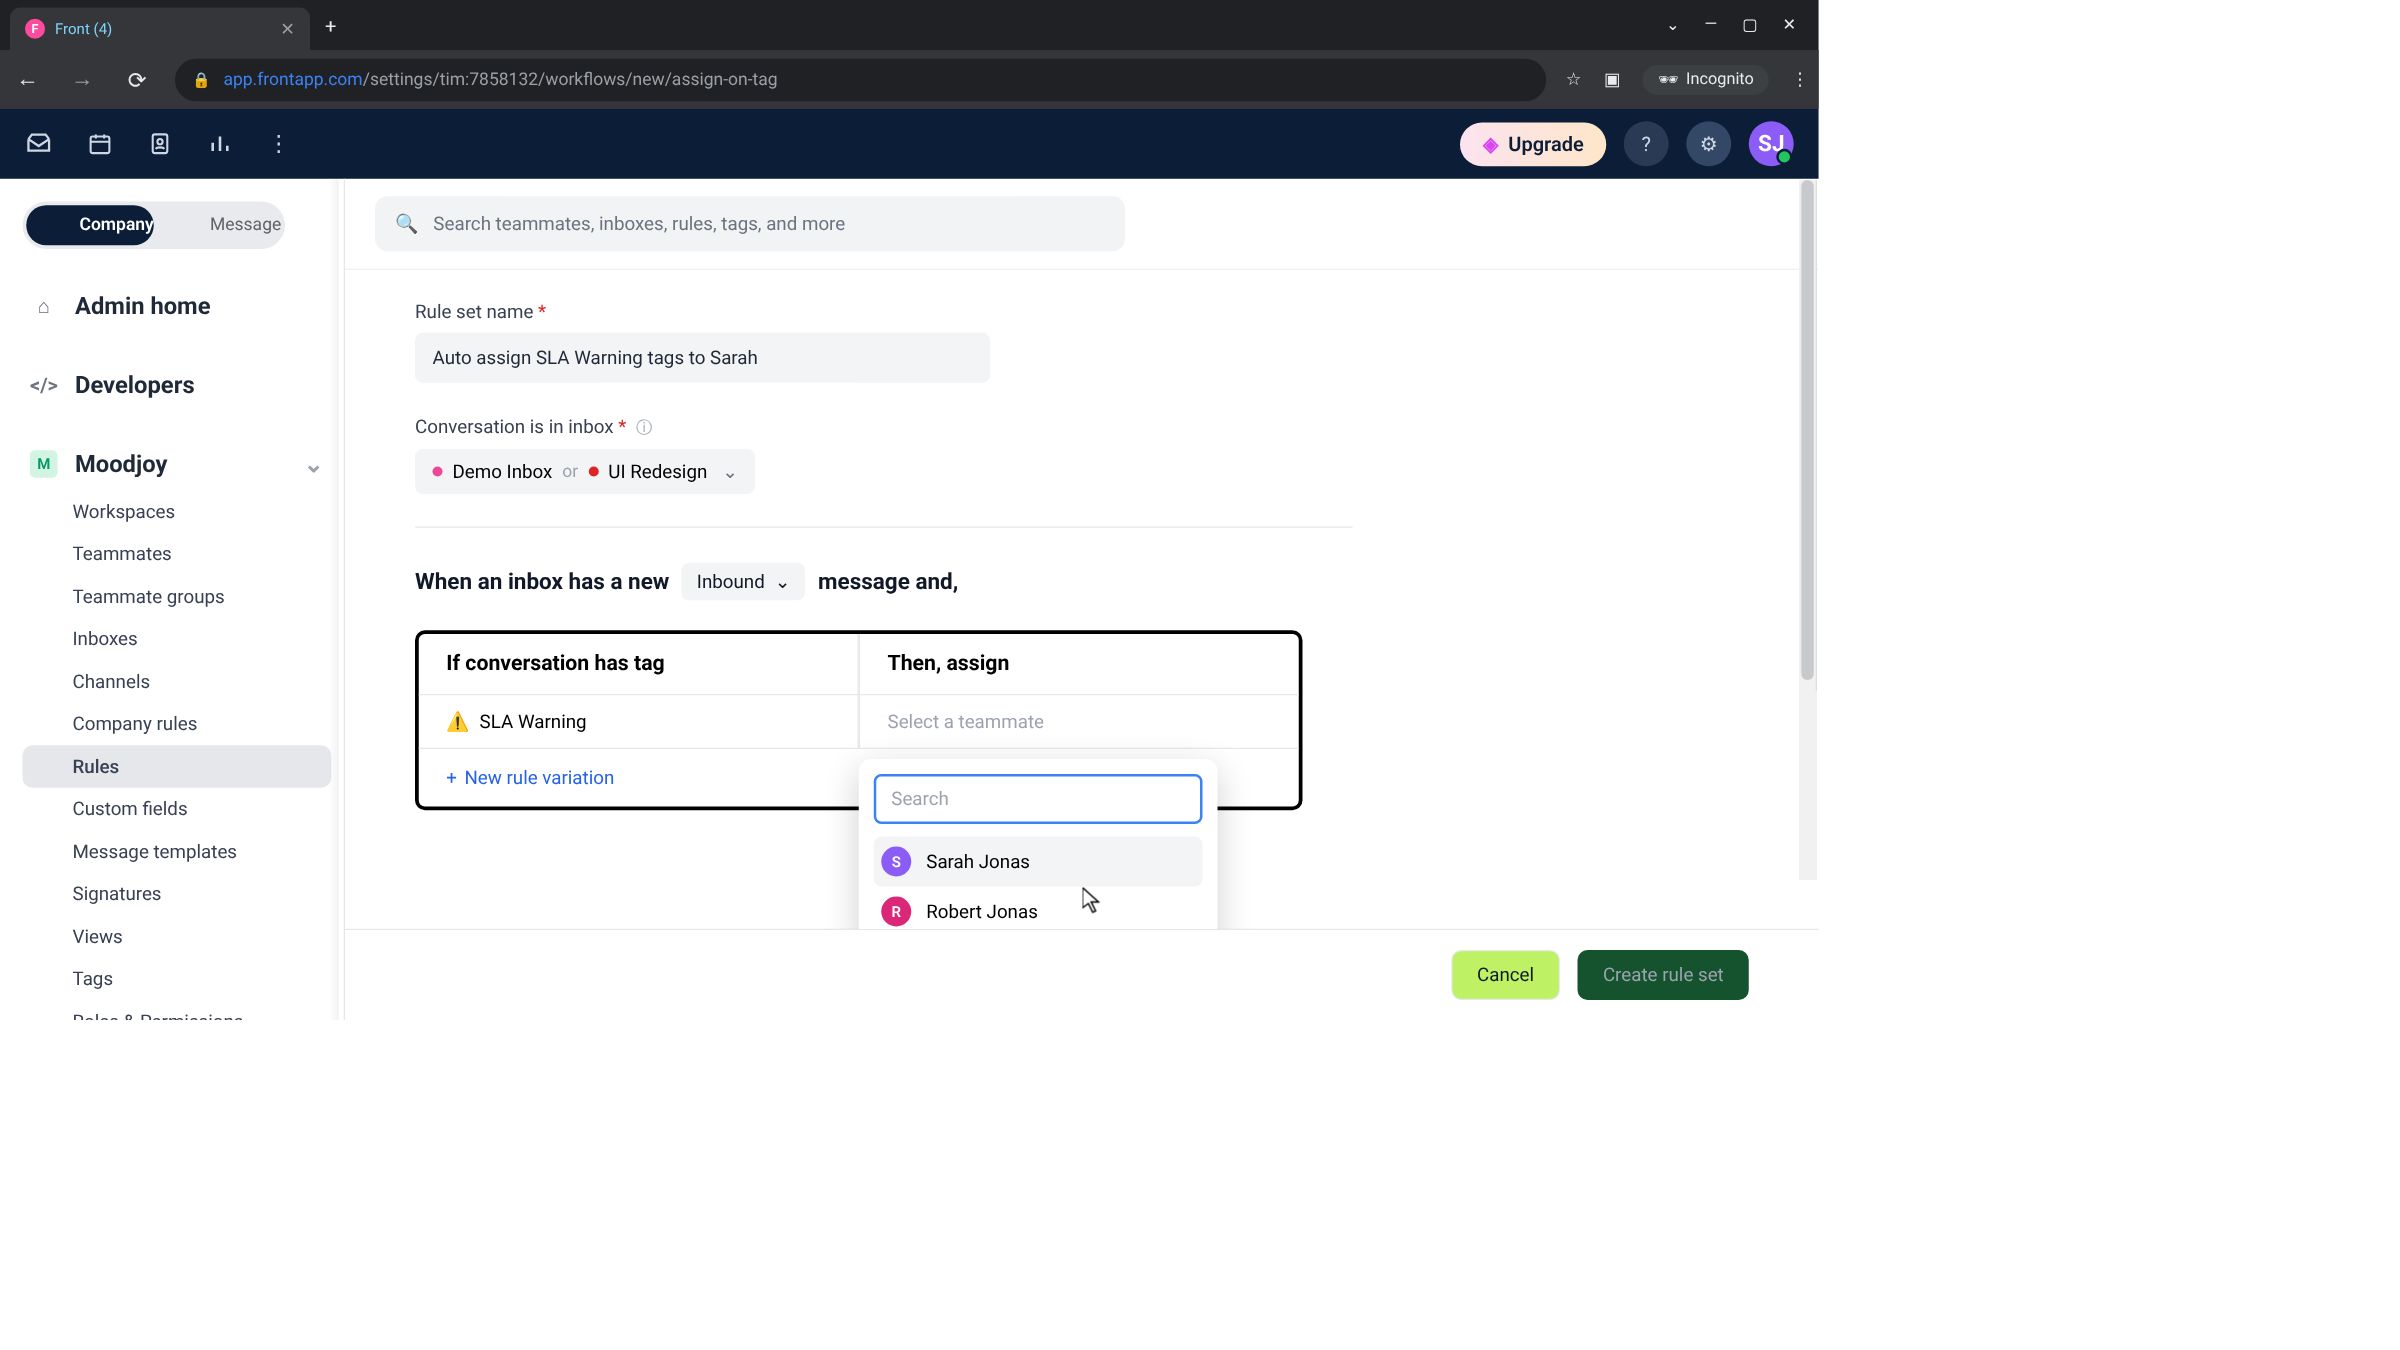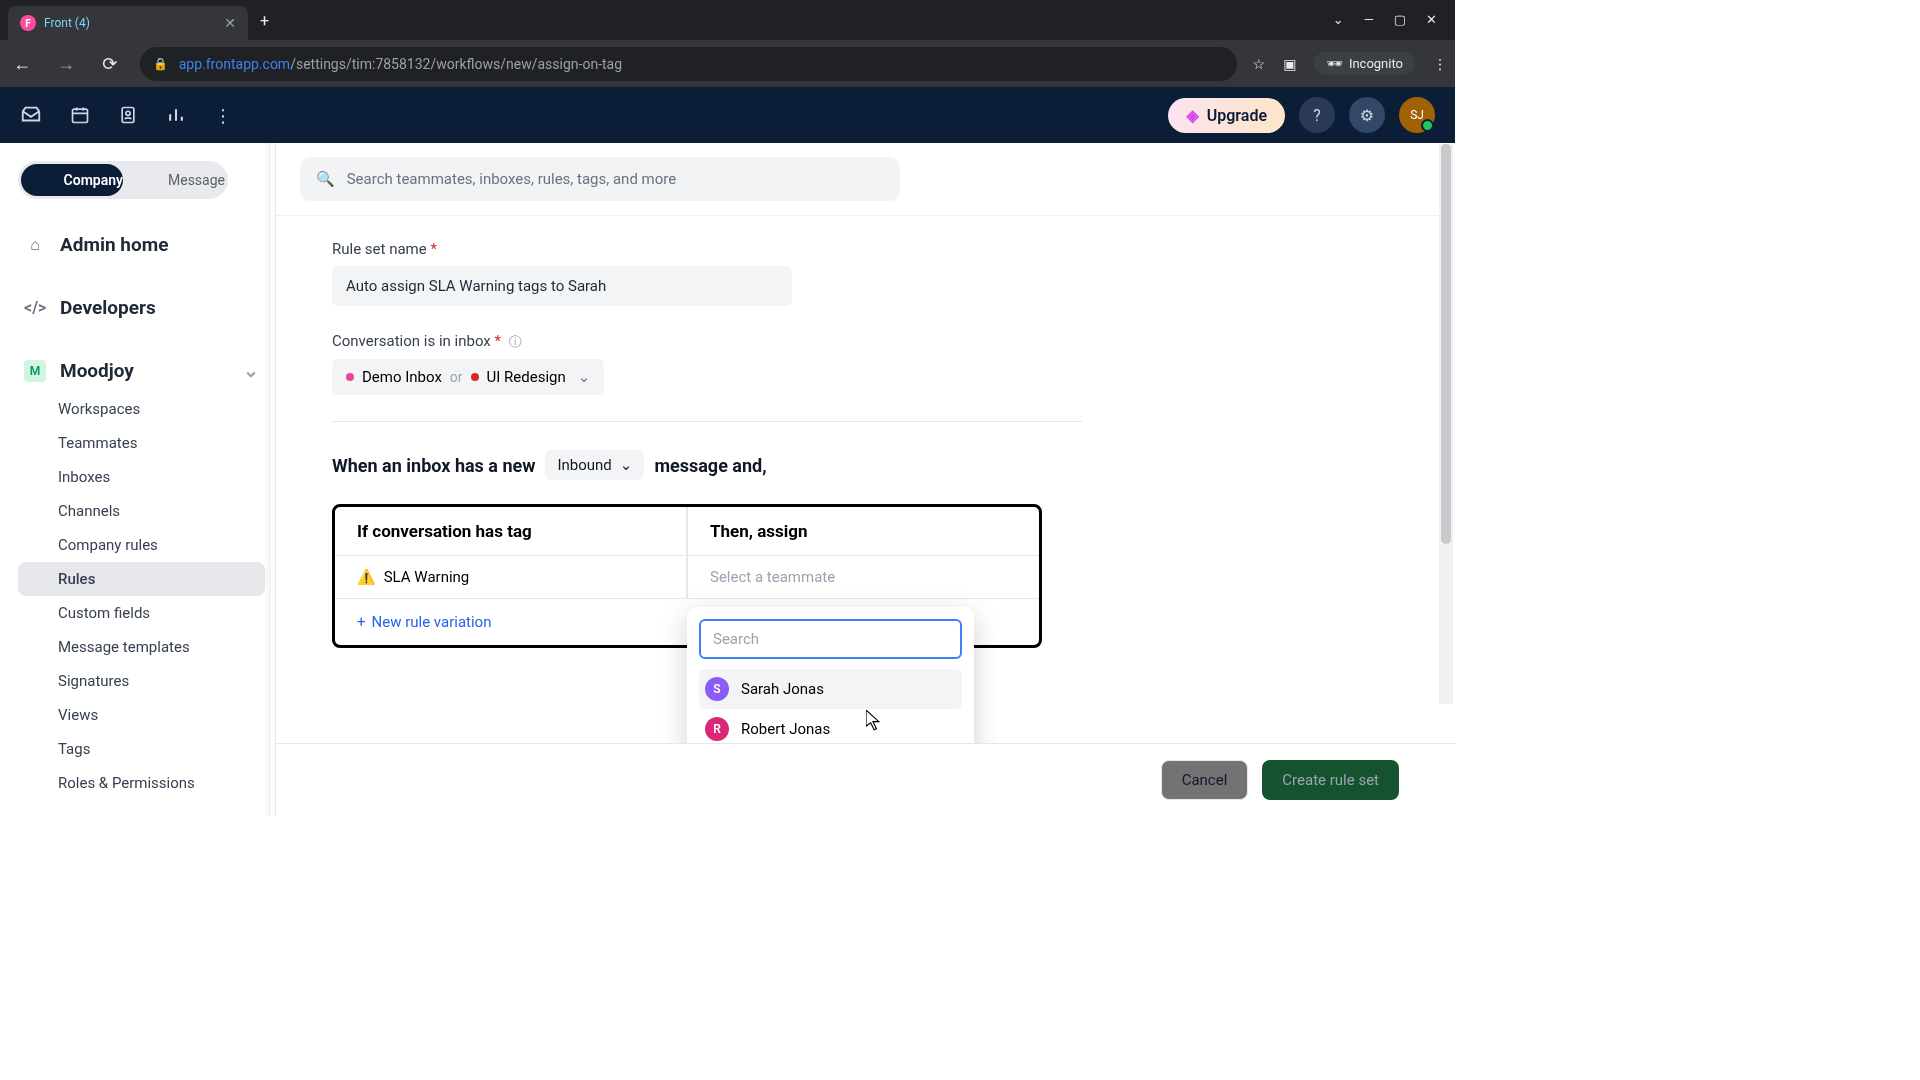--- a/index.html
+++ b/index.html
@@ -27,21 +27,21 @@
 .incognito-badge { display: flex; align-items: center; gap: 6px; background: #3c4043; padding: 4px 12px; border-radius: 16px; font-size: 13px; }
 
 
 .app-header { background: #0b1d37; height: 56px; display: flex; align-items: center; padding: 0 20px; gap: 28px; }
 .hdr-icon { color: #cfd6e4; font-size: 18px; cursor: pointer; display:flex;align-items:center;justify-content:center; }
 .hdr-right { margin-left: auto; display: flex; align-items: center; gap: 14px; }
 .upgrade-btn { background: linear-gradient(90deg,#fce3f0,#fde6c8); color: #0b1d37; font-weight: 600; padding: 8px 18px; border-radius: 20px; display: flex; align-items: center; gap: 8px; cursor: pointer; }
 .upgrade-btn .gem { color: #d946ef; }
 .hdr-circle { width: 36px; height: 36px; border-radius: 50%; background: #2a3a54; display: flex; align-items: center; justify-content: center; color: #cfd6e4; cursor: pointer; font-size: 16px; }
 .gear-active { background: #334766; }
-.avatar-sj { background: #a16207; color: #fff; font-weight: 400; font-size: 12px; position: relative; }
+.avatar-sj { background: #8b5cf6; color: #fff; font-weight: 700; font-size: 18px; position: relative; }
 .avatar-sj::after { content:''; position:absolute; bottom:1px; right:1px; width:9px; height:9px; background:#22c55e; border-radius:50%; border:2px solid #0b1d37; }
 
 
 .main { display: flex; height: calc(816px - 87px - 56px); }
 .sidebar { width: 276px; border-right: 1px solid #e5e7eb; padding: 18px 10px 18px 18px; overflow-y: auto; position: relative; }
 .sidebar::after { content:''; position:absolute; right:4px; top:0; width:8px; height:100%; background:linear-gradient(to right, transparent, rgba(0,0,0,0.05)); }
 .scope-toggle { display: flex; background: #e8eaed; border-radius: 20px; padding: 3px; width: 210px; margin-bottom: 24px; }
 .scope-btn { flex: 1; text-align: right; padding: 8px 0; border-radius: 18px; font-size: 14px; color: #5f6368; cursor: pointer; }
 .scope-btn.active { background: #0b1d37; color: #fff; font-weight: 600; }
 .side-item { display: flex; align-items: center; gap: 14px; padding: 10px 6px; font-size: 17px; color: #1f2937; cursor: pointer; border-radius: 8px; }
@@ -91,21 +91,21 @@
 .dd-list { margin-top: 10px; }
 .dd-item { display: flex; align-items: center; gap: 12px; padding: 8px 6px; border-radius: 6px; cursor: pointer; font-size: 15px; }
 .dd-item.hover { background: #f3f4f6; }
 .dd-avatar { width: 24px; height: 24px; border-radius: 50%; display: flex; align-items: center; justify-content: center; color: #fff; font-size: 12px; font-weight: 600; }
 .av-purple { background: #8b5cf6; }
 .av-pink { background: #db2777; }
 
 
 .footer { border-top: 1px solid #e5e7eb; padding: 16px 56px; display: flex; justify-content: flex-end; gap: 14px; }
 .btn { padding: 10px 20px; border-radius: 8px; font-size: 15px; border: none; cursor: pointer; }
-.btn-cancel { background: #737373; border: 1px solid #e5e7eb; color: #111827; }
+.btn-cancel { background: #bef264; border: 1px solid #e5e7eb; color: #111827; }
 .btn-create { background: #14532d; color: #9ca3af; cursor: not-allowed; }
 
 
 .cursor { position: absolute; left: 866px; top: 710px; width: 14px; height: 20px; z-index: 20; pointer-events: none; }
 .cursor svg { display: block; }
 
 
 .vscroll { position: absolute; right: 2px; top: 144px; width: 14px; height: 560px; background: #f1f1f1; }
 .vscroll .thumb { position: absolute; top: 0; left: 2px; width: 10px; height: 400px; background: #c7c9cc; border-radius: 5px; }
 </style>
@@ -200,20 +200,21 @@
       </div>
     </div>
     <div class="side-section">
       <div class="side-item bold">
         <span class="moodjoy-badge">M</span>
         <span>Moodjoy</span>
         <span class="chev">⌄</span>
       </div>
       <div class="side-sub">Workspaces</div>
       <div class="side-sub">Teammates</div>
+      <div class="side-sub">Teammate groups</div>
       <div class="side-sub">Inboxes</div>
       <div class="side-sub">Channels</div>
       <div class="side-sub">Company rules</div>
       <div class="side-sub active">Rules</div>
       <div class="side-sub">Custom fields</div>
       <div class="side-sub">Message templates</div>
       <div class="side-sub">Signatures</div>
       <div class="side-sub">Views</div>
       <div class="side-sub">Tags</div>
       <div class="side-sub">Roles &amp; Permissions</div>

